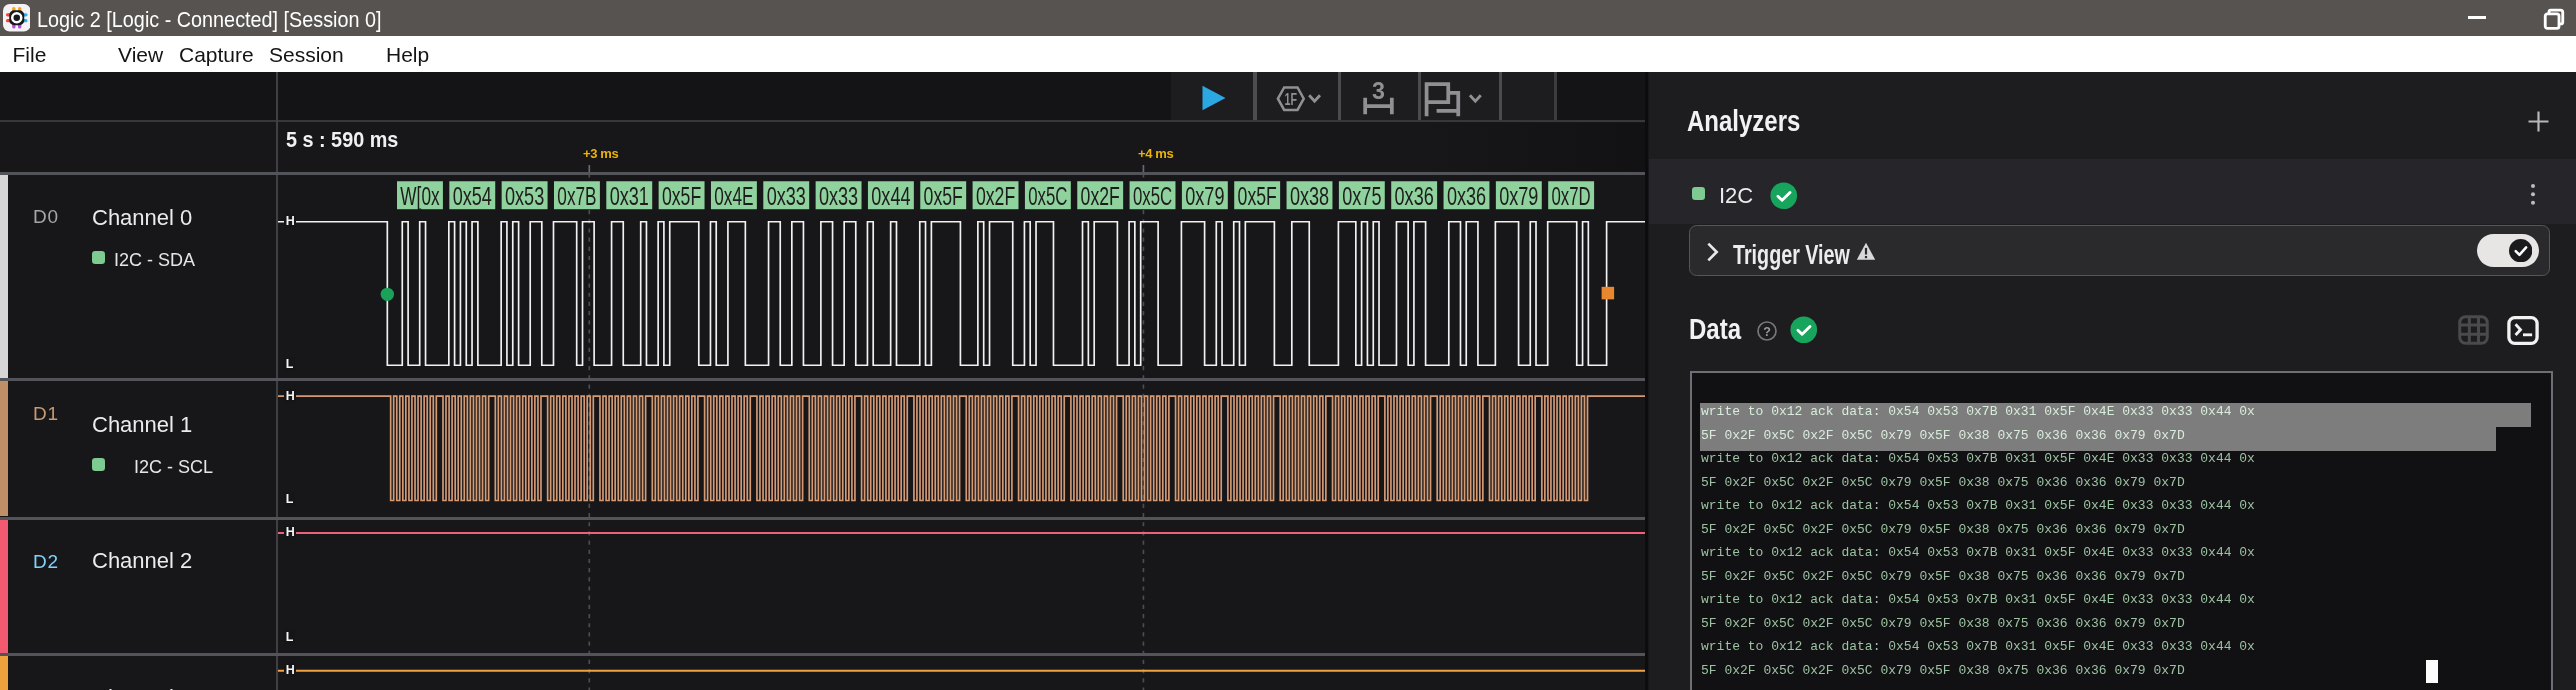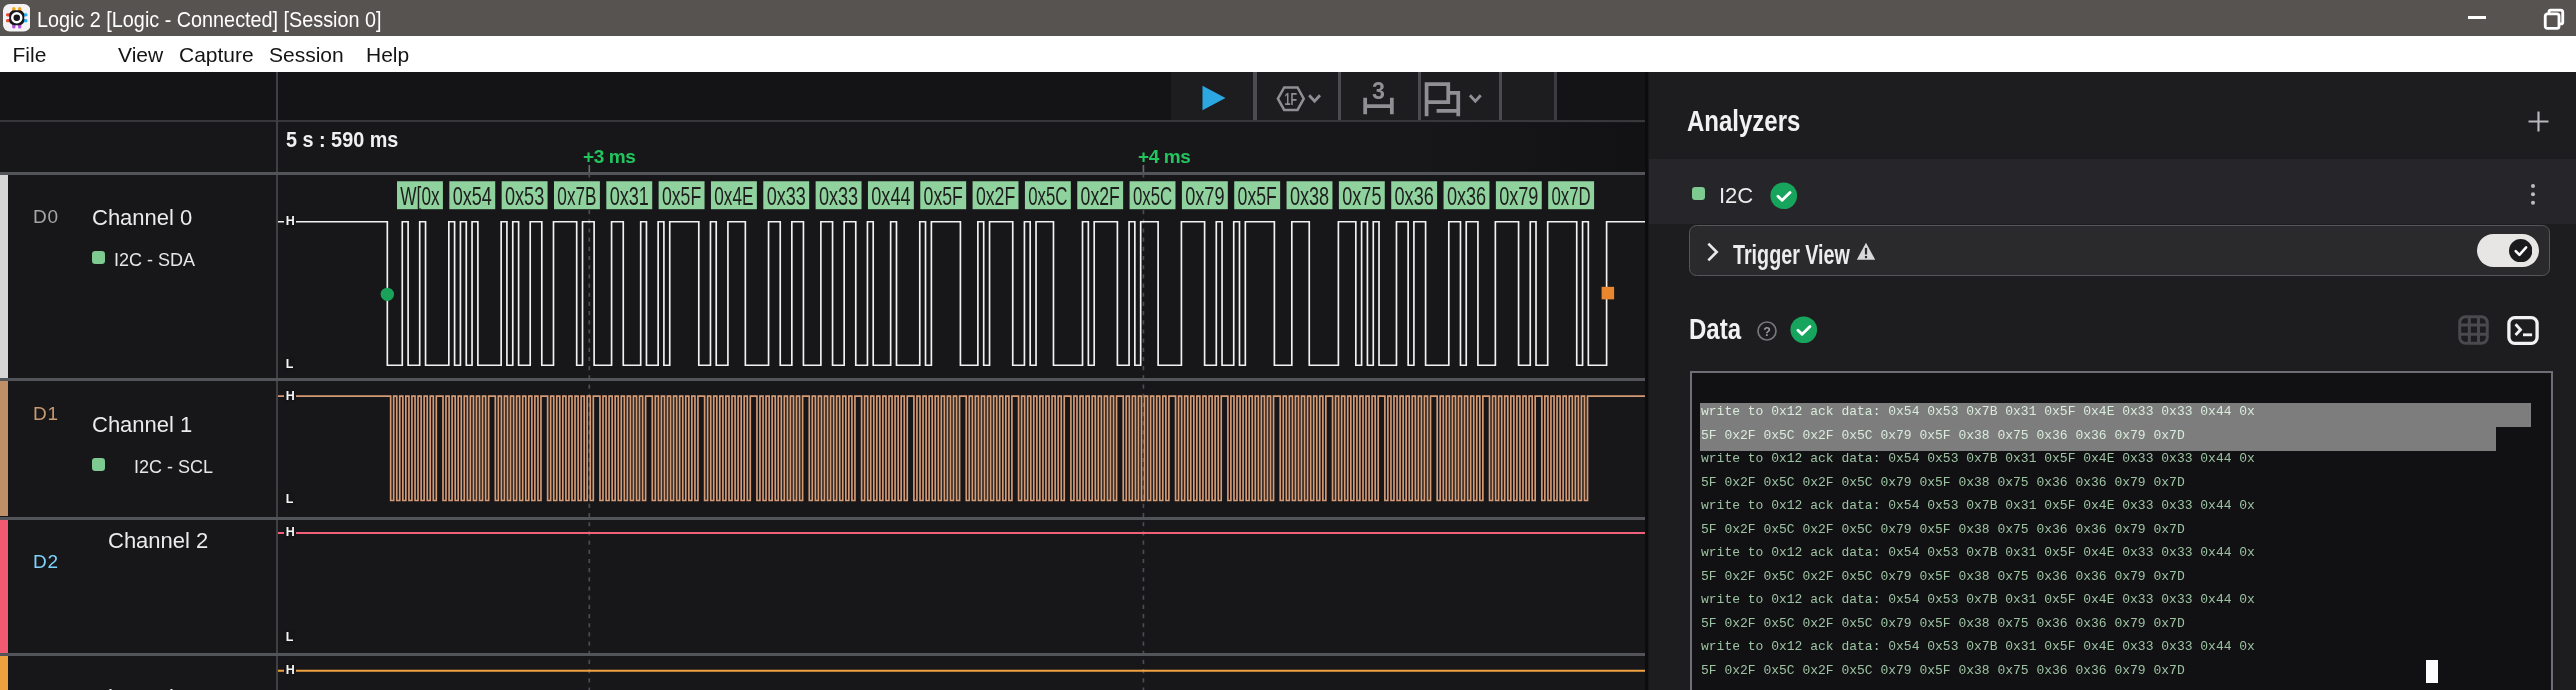--- a/index.html
+++ b/index.html
@@ -6,21 +6,21 @@
     font-family:"Liberation Sans",sans-serif;}
   .abs{position:absolute;}
   #titlebar{left:0;top:0;width:2576px;height:36px;background:#575350;}
   #titletext{left:37px;top:6.7px;font-size:22.5px;color:#fff;white-space:nowrap;transform:scaleX(.88);transform-origin:left top;}
   #menubar{left:0;top:36px;width:2576px;height:36px;background:#ffffff;}
   .mi{top:43px;font-size:21px;color:#141414;}
   #toolrow{left:0;top:72px;width:1645px;height:48px;background:#141416;border-bottom:2.5px solid #38383c;}
   .tbtn{top:0;height:48px;background:#1d1d20;}
   #timeline{left:0;top:123px;width:1645px;height:50px;background:#17171a;}
   #tstamp{left:286px;top:4.2px;font-size:22px;font-weight:bold;color:#f0f0f0;transform:scaleX(.9);transform-origin:left top;}
-  .tsub{top:22.5px;font-size:19px;font-weight:bold;color:#22c55e;letter-spacing:-0.4px;}
+  .tsub{top:22.5px;font-size:13px;font-weight:bold;color:#eab308;letter-spacing:-0.4px;}
   #charea{left:0;top:173px;width:1645px;height:518px;background:#17171a;}
   .sep{left:0;width:1645px;height:3.3px;background:#53535a;}
   .strip{left:0;width:7.5px;}
   .dlab{left:33px;font-size:19px;letter-spacing:0.8px;}
   .chname{left:92px;font-size:22px;color:#ebebeb;}
   .swatch{width:13.4px;height:13.4px;border-radius:3.3px;background:#7ecb92;}
   .aname{font-size:18px;color:#e6e6e6;}
   .hl{font-size:12.5px;font-weight:bold;color:#f5f5f5;background:#151517;padding:0 1.7px;line-height:14px;}
   #vdiv{left:276px;top:72px;width:1.7px;height:619px;background:#3f3f44;}
   #panelborder{left:1645px;top:72px;width:3.3px;height:619px;background:#0c0c0d;}
@@ -33,21 +33,21 @@
 </head>
 <body>
 <div class="abs" id="titlebar"></div>
 <div class="abs" id="titletext">Logic 2 [Logic - Connected] [Session 0]</div>
 <div class="abs" id="menubar"></div>
 <div class="abs mi" style="left:12.5px;">File</div>
 <div class="abs mi" style="left:67px;margin-top:40px;">Edit</div>
 <div class="abs mi" style="left:118px;">View</div>
 <div class="abs mi" style="left:179px;">Capture</div>
 <div class="abs mi" style="left:269px;">Session</div>
-<div class="abs mi" style="left:366px;">Help</div>
+<div class="abs mi" style="left:386px;">Help</div>
 <div class="abs" id="toolrow"></div>
 <div class="abs" id="timeline">
   <div class="abs" id="tstamp">5 s : 590 ms</div>
   <div class="abs tsub" style="left:583px;">+3 ms</div>
   <div class="abs tsub" style="left:1138px;">+4 ms</div>
 </div>
 <div class="abs" id="charea"></div>
 <div class="abs" style="left:1419px;top:123px;width:226px;height:50px;background:linear-gradient(90deg,rgba(12,12,14,0),rgba(12,12,14,.5));"></div>
 <div class="abs" id="vdiv"></div>
 <div class="abs" id="panelborder"></div>
@@ -228,21 +228,21 @@
 <div class="abs sep" style="top:653px;"></div>
 <div class="abs strip" style="top:175px;height:203px;background:#d6d6d6;"></div>
 <div class="abs strip" style="top:381px;height:135px;background:#bf9068;"></div>
 <div class="abs strip" style="top:520px;height:133px;background:#f25a72;"></div>
 <div class="abs strip" style="top:656px;height:34px;background:#eda23d;"></div>
 <div class="abs dlab" style="top:206px;color:#a6a6a6;">D0</div>
 <div class="abs dlab" style="top:403px;color:#c89a70;">D1</div>
 <div class="abs dlab" style="top:551px;color:#7dd3fc;">D2</div>
 <div class="abs chname" style="top:205px;">Channel 0</div>
 <div class="abs chname" style="top:412px;">Channel 1</div>
-<div class="abs chname" style="top:528px;margin-left:16px;">Channel 2</div>
+<div class="abs chname" style="top:548px;">Channel 2</div>
 <div class="abs chname" style="top:685px;">Channel 3</div>
 <div class="abs swatch" style="left:92px;top:251px;"></div>
 <div class="abs aname" style="left:114px;top:250px;">I2C - SDA</div>
 <div class="abs swatch" style="left:92px;top:458px;"></div>
 <div class="abs aname" style="left:114px;top:457px;margin-left:20px;">I2C - SCL</div>
 <div class="abs hl" style="left:284px;top:214px;">H</div>
 <div class="abs hl" style="left:284px;top:357px;">L</div>
 <div class="abs hl" style="left:284px;top:389px;">H</div>
 <div class="abs hl" style="left:284px;top:492px;">L</div>
 <div class="abs hl" style="left:284px;top:525px;">H</div>

